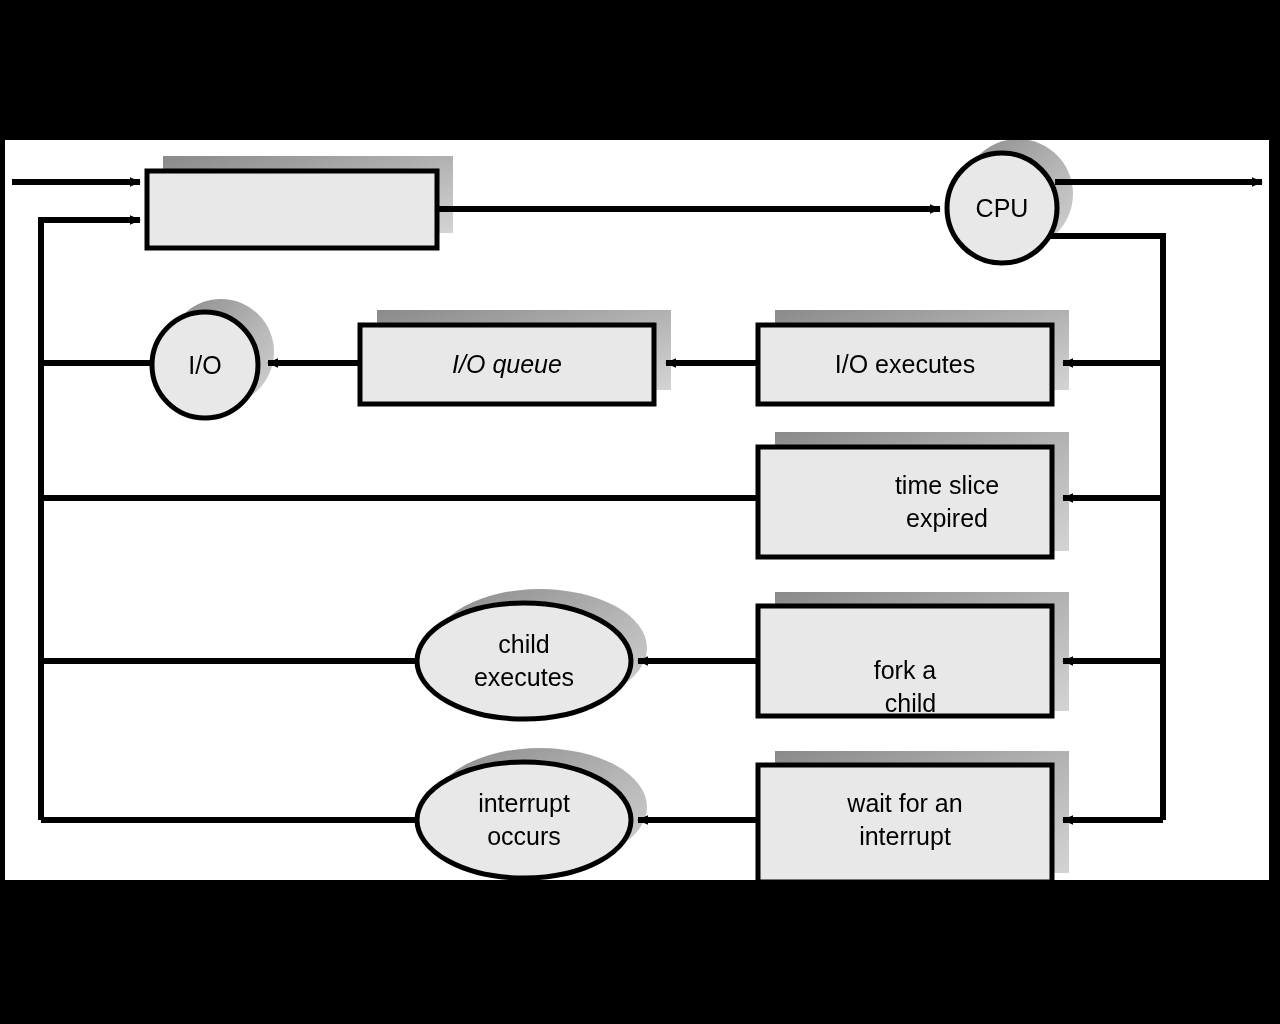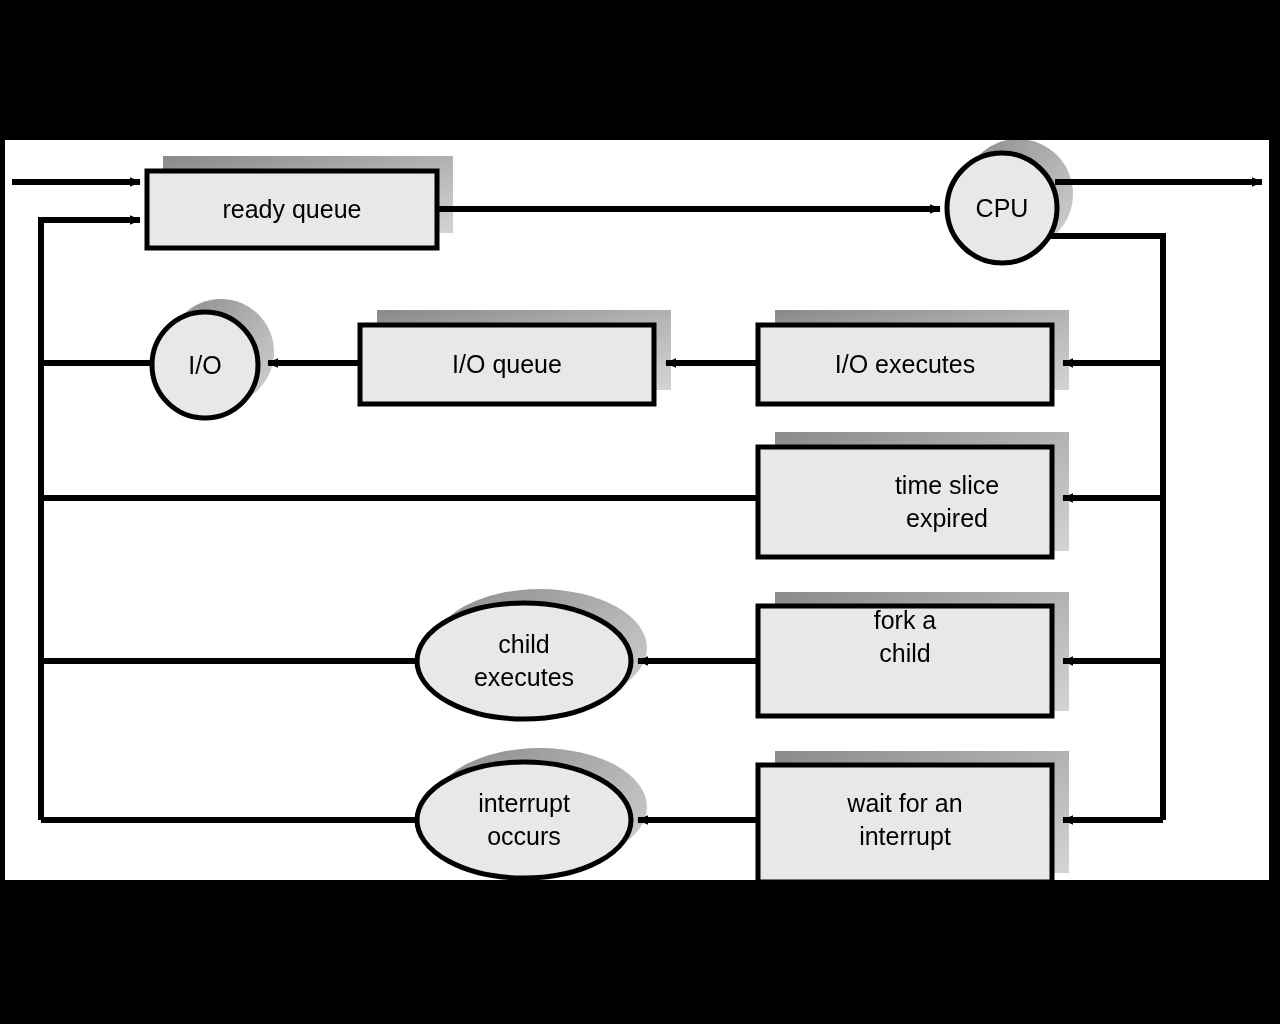--- a/index.html
+++ b/index.html
@@ -136,34 +136,33 @@
         <rect x="758" y="325" width="294" height="79"></rect>
         <rect x="758" y="447" width="294" height="110"></rect>
         <rect x="758" y="606" width="294" height="110"></rect>
         <ellipse cx="524" cy="661" rx="107" ry="58"></ellipse>
         <rect x="758" y="765" width="294" height="117"></rect>
         <ellipse cx="524" cy="820" rx="107" ry="58"></ellipse>
       </g>
     </g>
   </svg>
 
-  <div class="node-label" style="left:147px; top:171px; width:290px; height:77px;">ready queue</div>
 
   <div class="node-label" style="left:947px; top:153px; width:110px; height:110px;">CPU</div>
 
   <div class="node-label" style="left:152px; top:312px; width:106px; height:106px;">I/O</div>
 
-  <div class="node-label" style="left:360px; top:325px; width:294px; height:79px;">I/O queue</div>
+  <div class="node-label" style="left:360px; top:325px; width:294px; height:79px;font-style:italic;">I/O queue</div>
 
   <div class="node-label" style="left:758px; top:325px; width:294px; height:79px;">I/O executes</div>
 
   <div class="node-label" style="left:800px; top:447px; width:294px; height:110px;">time slice
 expired</div>
 
-  <div class="node-label" style="left:758px; top:582px; width:294px; height:110px;">fork a
+  <div class="node-label" style="left:758px; top:632px; width:294px; height:110px;text-align:right;">fork a
 child</div>
 
   <div class="node-label" style="left:417px; top:603px; width:214px; height:116px;">child
 executes</div>
 
   <div class="node-label" style="left:758px; top:765px; width:294px; height:110px;">wait for an
 interrupt</div>
 
   <div class="node-label" style="left:417px; top:762px; width:214px; height:116px;">interrupt
 occurs</div>

